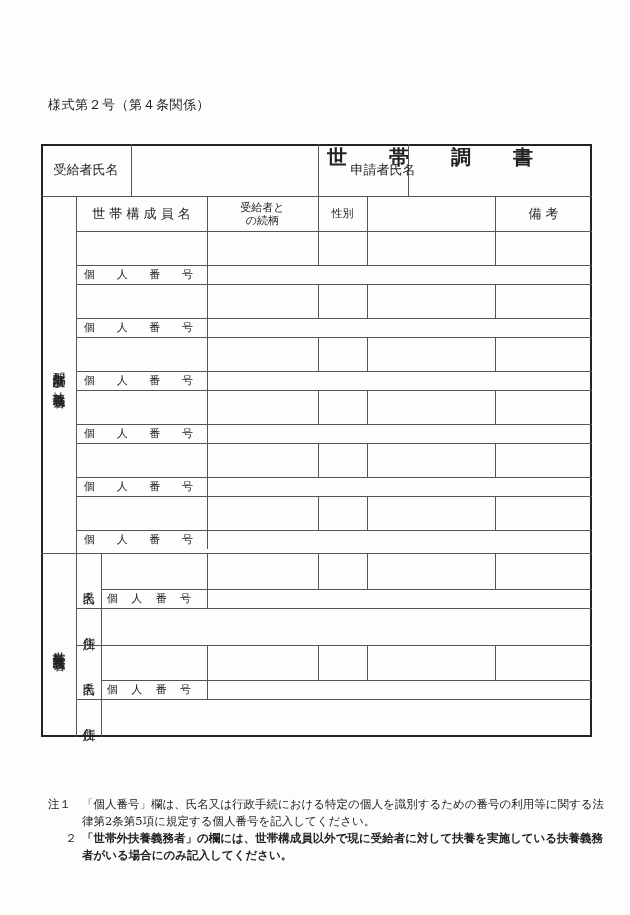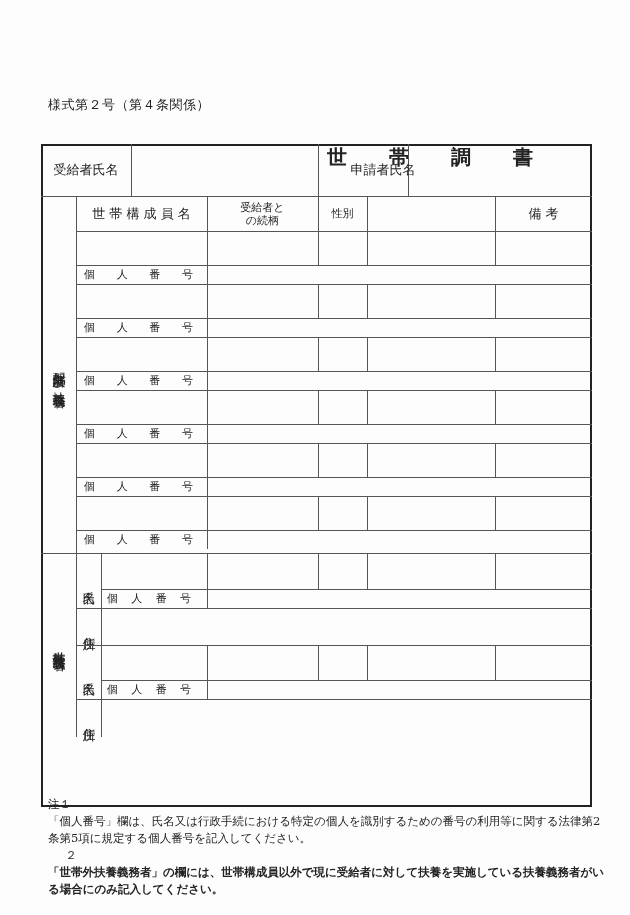--- a/index.html
+++ b/index.html
@@ -1,31 +1,31 @@
 <!DOCTYPE html>
 <html><head>
 <meta charset="utf-8">
 <style>
   html, body { margin:0; padding:0; background:#fdfdfd; }
   body { width:630px; height:915px; position:relative; font-family:"DejaVu Serif","Liberation Serif",serif; color:#222; overflow:hidden; }
   .abs { position:absolute;margin-top:44px; }
   #form-label { left:48px; top:52px; font-size:13px; letter-spacing:0.5px; }
   #title { left:0; width:554px; top:100px; text-align:right; font-size:20px; font-weight:bold; }
   #title span { display:inline-block; margin:0 21px; }
-  .tbl { position:absolute; left:41px; top:144px; width:551px; height:663px; border:2px solid #222; box-sizing:border-box;padding-left:30px; }
+  .tbl { position:absolute; left:41px; top:144px; width:551px; height:593px; border:2px solid #222; box-sizing:border-box;padding-left:30px; }
   .h { position:absolute; height:0; border-top:1px solid #555; }
   .v { position:absolute; width:0; border-left:1px solid #555; }
   .cell { position:absolute; display:flex; align-items:center; justify-content:center; font-size:13px; box-sizing:border-box; }
   .small { font-size:11px; line-height:13px; text-align:center; }
   .kojin { font-size:11px; justify-content:space-between; padding:0 14px 0 8px; }
   .kojin2 { font-size:11px; justify-content:space-between; padding:0 16px 0 6px; }
   .vert { writing-mode:vertical-rl; font-size:13px; letter-spacing:1px; }
   .vert2 { writing-mode:vertical-rl; font-size:13px; }
   #notes { left:48px; top:752px; width:560px; font-size:11.5px; line-height:17px; }
-  .note-row { display:flex;flex-direction:column; }
+  .note-row { display:flex; }
   .note-num { width:34px; flex:none; }
   .note-num.indent { width:34px; text-align:right; padding-right:0; }
   .note-text { flex:1; }
 </style>
 </head>
 <body>
 
 <div id="form-label" class="abs">様式第２号（第４条関係）</div>
 
 <div id="title" class="abs">

